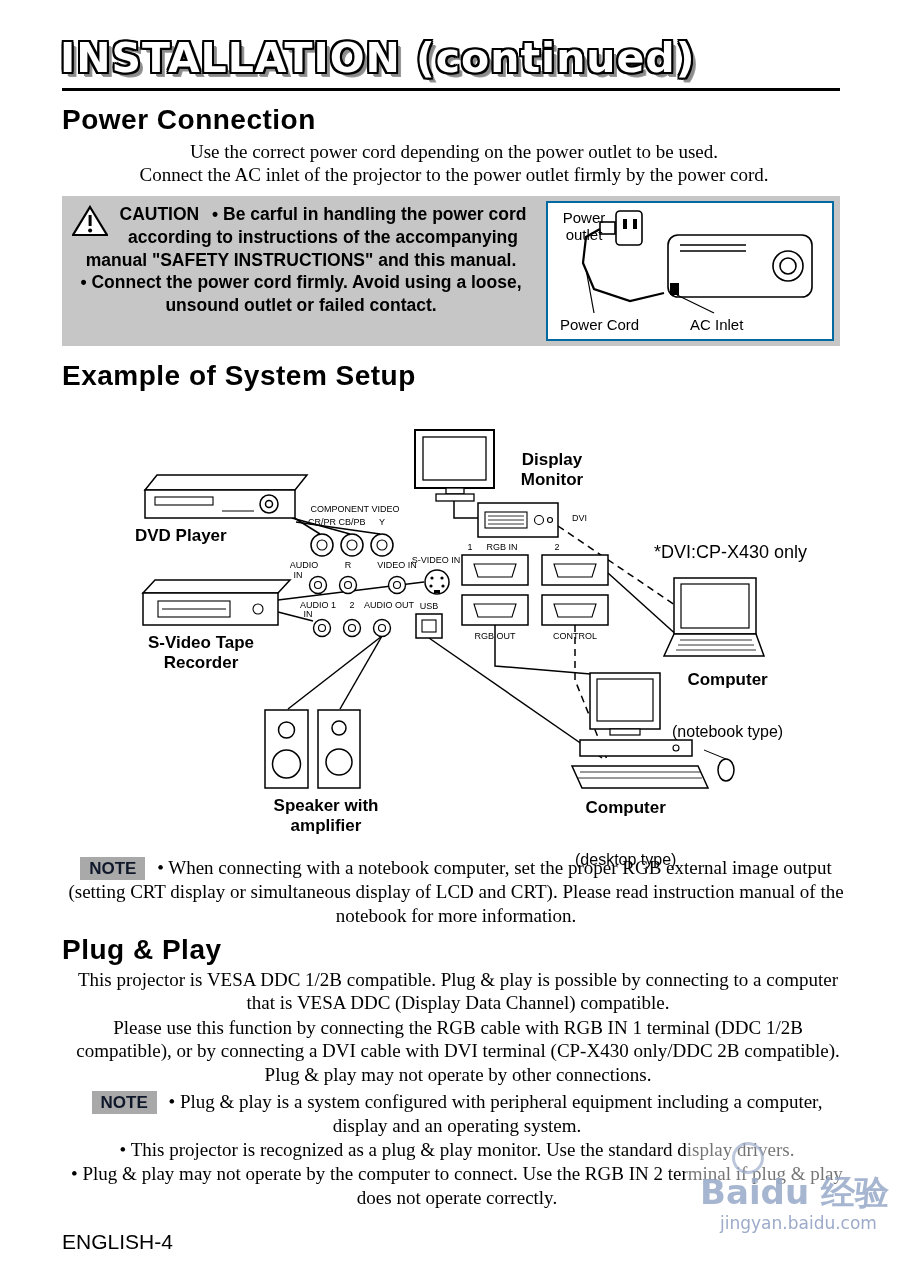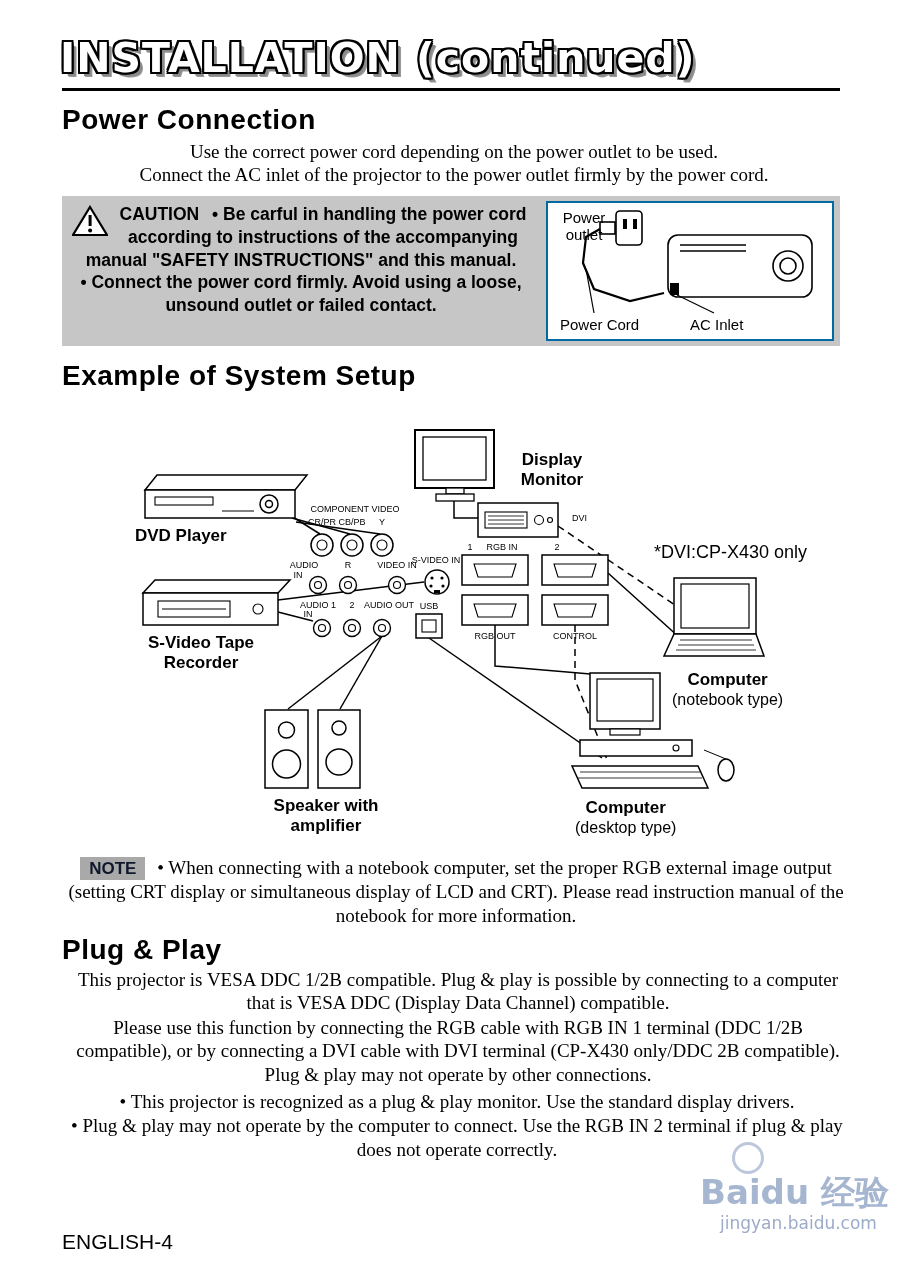--- a/index.html
+++ b/index.html
@@ -38,21 +38,21 @@
   .illus-label{position:absolute;font-family:"Liberation Sans",sans-serif;font-size:15px;line-height:1.15;}
   .lbl-outlet{left:8px;top:6px;width:56px;}
   .lbl-cord{left:12px;top:113px;}
   .lbl-inlet{left:142px;top:113px;}
 
   
   .diagram{position:absolute;left:62px;top:418px;width:778px;height:430px;}
   .diagram svg{position:absolute;left:0;top:0;}
   .dev-label{position:absolute;font-family:"Liberation Sans",sans-serif;font-weight:bold;
     font-size:17px;line-height:1.2;}
-  .dev-sub{font-weight:normal;font-size:16px;}
+  .dev-sub{font-weight:normal;font-size:16px;margin-top:32px;}
   .dvi-note{position:absolute;left:592px;top:92px;font-family:Liberation Sans, sans-serif;
     font-size:18px;white-space:nowrap;margin-top:32px;}
   svg text{font-family:"Liberation Sans",sans-serif;fill:#000;}
 
   
   .note-block{position:absolute;font-size:19px;line-height:1.25;}
   .note1{left:62px;top:856px;width:788px;}
   .note2{left:62px;top:1090px;width:790px;}
   .note-badge{display:inline-block;background:#a9a9a9;color:#0f172a;
     font-family:"Liberation Sans",sans-serif;font-weight:bold;font-size:17px;
@@ -305,20 +305,24 @@
   <div class="note-block note1">
     <span class="note-badge">NOTE</span>
     <span>• When connecting with a notebook computer, set the proper RGB external image output (setting CRT display or simultaneous display of LCD and CRT). Please read instruction manual of the notebook for more information.</span>
   </div>
 
   <div class="h-sans h-plug">Plug &amp; Play</div>
   <div class="body-text p-plug1">This projector is VESA DDC 1/2B compatible. Plug &amp; play is possible by connecting to a computer that is VESA DDC (Display Data Channel) compatible.</div>
   <div class="body-text p-plug2">Please use this function by connecting the RGB cable with RGB IN 1 terminal (DDC 1/2B compatible), or by connecting a DVI cable with DVI terminal (CP-X430 only/DDC 2B compatible). Plug &amp; play may not operate by other connections.</div>
 
   <div class="note-block note2">
+    <div>
+      <span class="note-badge">NOTE</span>
+      <span>• Plug &amp; play is a system configured with peripheral equipment including a computer, display and an operating system.</span>
+    </div>
     <div>• This projector is recognized as a plug &amp; play monitor. Use the standard display drivers.</div>
     <div>• Plug &amp; play may not operate by the computer to connect. Use the RGB IN 2 terminal if plug &amp; play does not operate correctly.</div>
   </div>
 
   <div class="footer">ENGLISH-4</div>
 
   <div class="watermark">
     <div class="wm-badge"></div>
     <div class="wm-brand">
       <span>Baidu</span>

